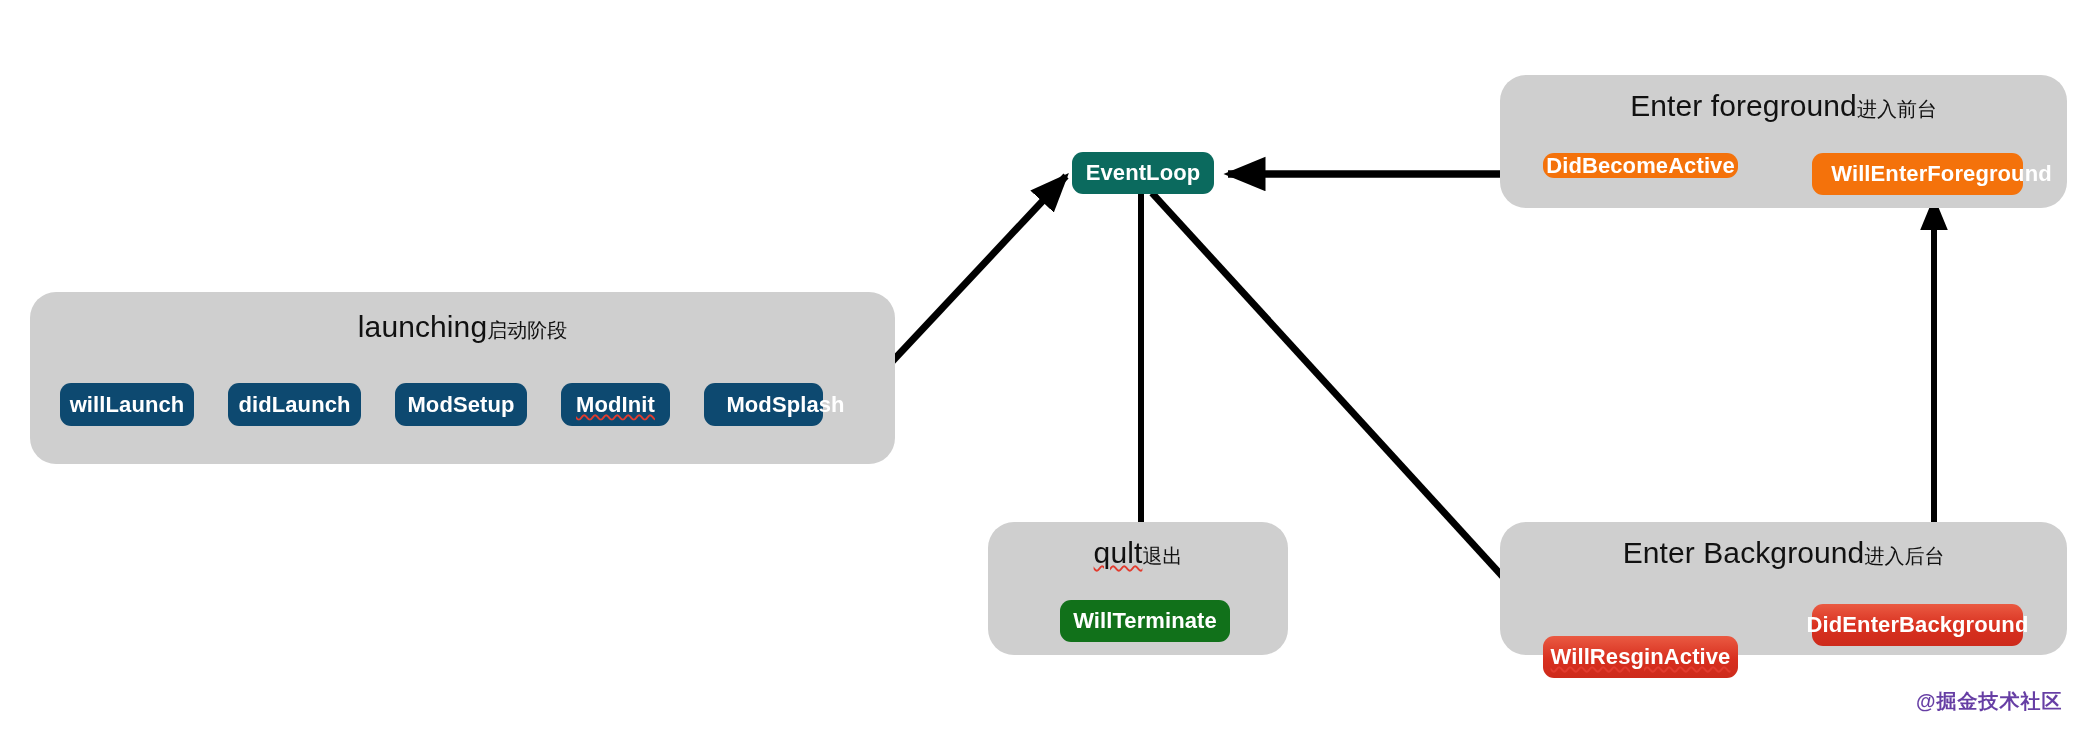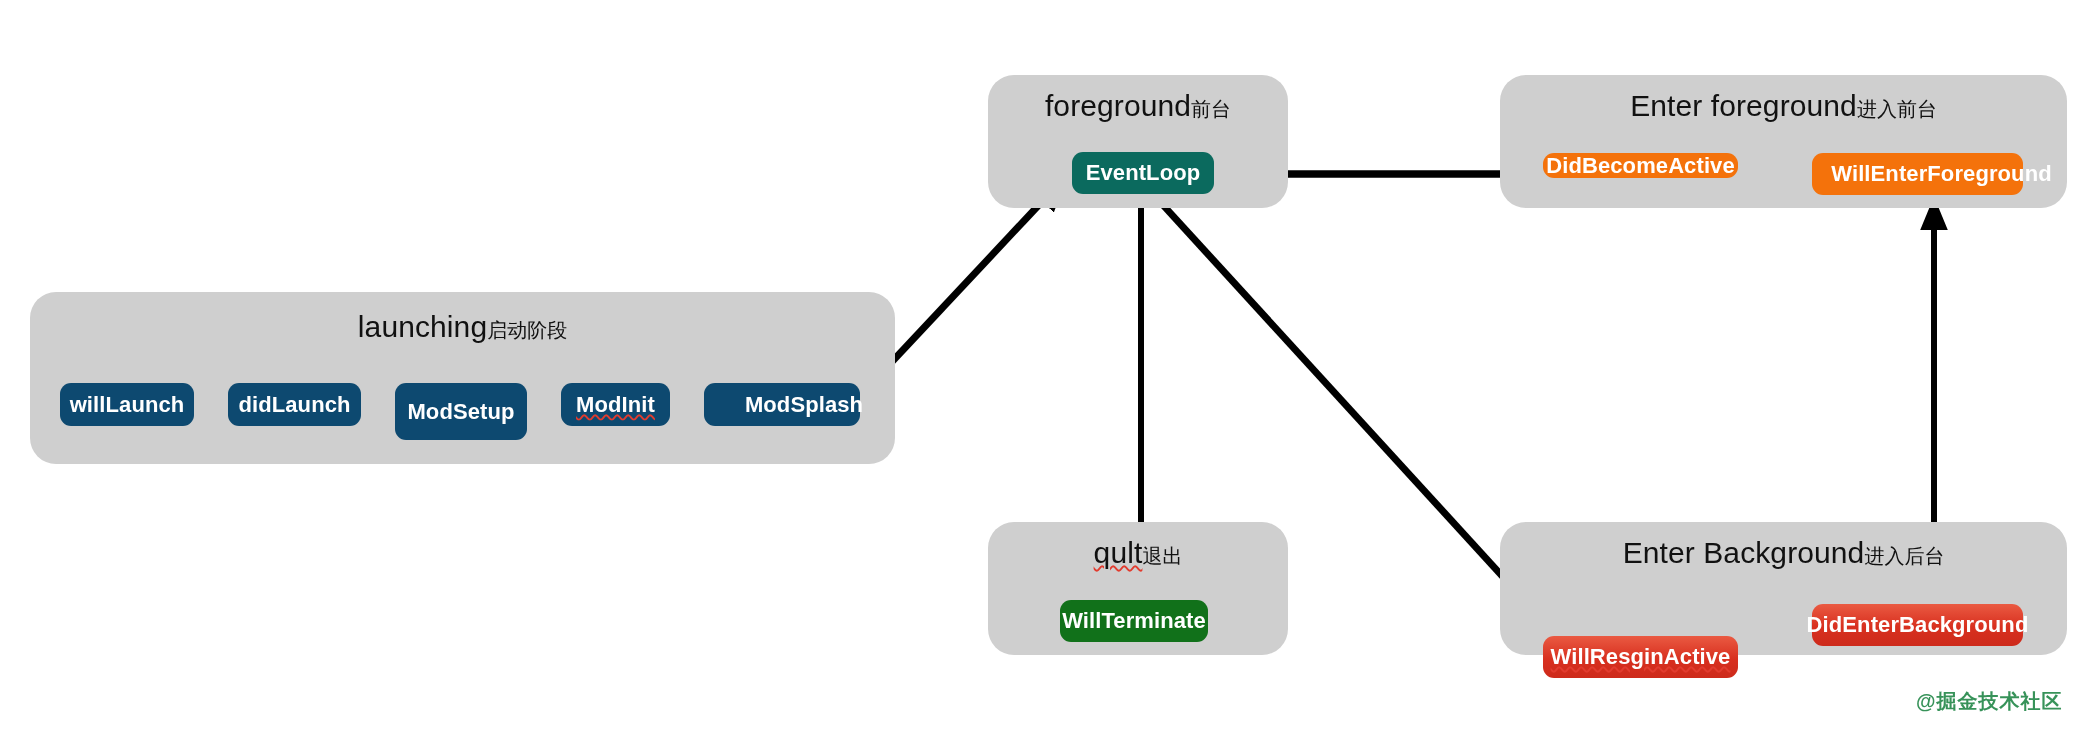--- a/index.html
+++ b/index.html
@@ -75,21 +75,21 @@
     text-decoration-thickness: 1.5px;
     text-underline-offset: 2px;
   }
   .node-blue    { background: #0d4970; }
   .node-teal    { background: #0b6a5e; }
   .node-orange  { background: #f4720b; }
   .node-green   { background: #11711a; }
   .node-red     { background: linear-gradient(180deg, #ea5a42 0%, #d8301f 55%, #cd2a1b 100%); }
   .watermark {
     position: absolute;
-    color: #15803d;
+    color: #4c1d95;
     font-size: 20px;
     font-weight: bold;
     white-space: nowrap;
     letter-spacing: 1px;
     opacity: .85;
   }
 </style>
 </head>
 <body>
 
@@ -152,35 +152,30 @@
       <span class="en">launching</span><span class="cn">启动阶段</span>
     </div>
   </div>
 
   <div class="node node-blue" style="left:60px; top:383px; width:134px; height:43px;">
     <span class="node-label">willLaunch</span>
   </div>
   <div class="node node-blue" style="left:228px; top:383px; width:133px; height:43px;">
     <span class="node-label">didLaunch</span>
   </div>
-  <div class="node node-blue" style="left:395px; top:383px; width:132px; height:57px;">
+  <div class="node node-blue" style="left:395px; top:383px; width:132px; height:43px;">
     <span class="node-label">ModSetup</span>
   </div>
   <div class="node node-blue spell" style="left:561px; top:383px; width:109px; height:43px;">
     <span class="node-label">ModInit</span>
   </div>
-  <div class="node node-blue" style="left:704px; top:383px; width:156px; height:43px;padding-left:44px;">
+  <div class="node node-blue" style="left:704px; top:383px; width:119px; height:43px;padding-left:44px;">
     <span class="node-label">ModSplash</span>
   </div>
 
-  <div class="group" style="left:988px; top:75px; width:300px; height:133px;">
-    <div class="group-title" style="top:14px;">
-      <span class="en">foreground</span><span class="cn">前台</span>
-    </div>
-  </div>
 
   <div class="node node-teal" style="left:1072px; top:152px; width:142px; height:42px;">
     <span class="node-label">EventLoop</span>
   </div>
 
   <div class="group" style="left:1500px; top:75px; width:567px; height:133px;">
     <div class="group-title" style="top:14px;">
       <span class="en">Enter foreground</span><span class="cn">进入前台</span>
     </div>
   </div>
@@ -191,21 +186,21 @@
   <div class="node node-orange" style="left:1812px; top:153px; width:211px; height:42px;padding-left:48px;">
     <span class="node-label">WillEnterForeground</span>
   </div>
 
   <div class="group" style="left:988px; top:522px; width:300px; height:133px;">
     <div class="group-title misspelled" style="top:14px;">
       <span class="en">qult</span><span class="cn">退出</span>
     </div>
   </div>
 
-  <div class="node node-green" style="left:1060px; top:600px; width:148px; height:42px;">
+  <div class="node node-green" style="left:1060px; top:600px; width:170px; height:42px;">
     <span class="node-label">WillTerminate</span>
   </div>
 
   <div class="group" style="left:1500px; top:522px; width:567px; height:133px;">
     <div class="group-title" style="top:14px;">
       <span class="en">Enter Background</span><span class="cn">进入后台</span>
     </div>
   </div>
 
   <div class="node node-red spell" style="left:1543px; top:636px; width:195px; height:42px;">

